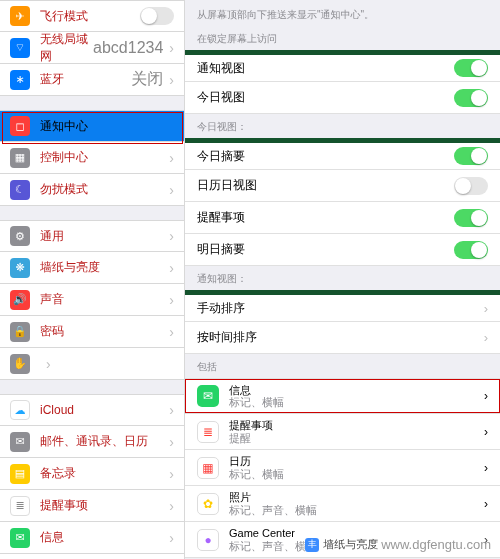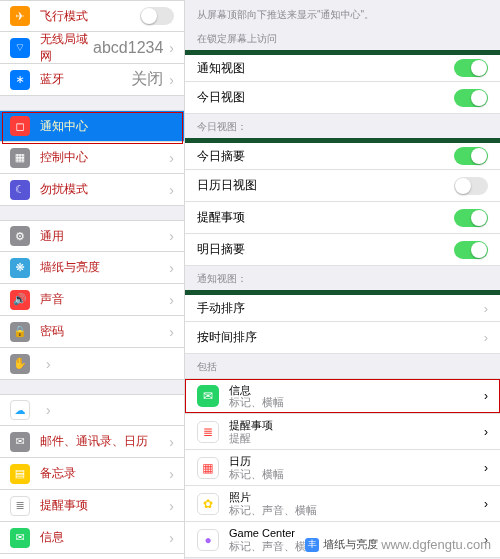--- a/index.html
+++ b/index.html
@@ -7,21 +7,21 @@
 .sidebar{width:185px;height:559px;background:#efeff4;overflow-y:hidden;border-right:1px solid #d8d8d8}
 .main{flex:1;height:559px;background:#efeff4;overflow:hidden}
 .group{margin-bottom:14px}
 .cell{background:#fff;border-bottom:1px solid #d8d8d8;height:32px;display:flex;align-items:center;padding:0 10px;font-size:12px;color:#000;position:relative}
 .cell:first-child{border-top:1px solid #d8d8d8}
 .cell .icon{width:20px;height:20px;border-radius:4px;margin-right:10px;display:flex;align-items:center;justify-content:center;flex-shrink:0}
 .cell .label{flex:1;color:#b91c1c}
 .cell .value{color:#888;font-size:16px}
 .cell .chev{color:#c0c0c0;font-size:14px;margin-left:6px}
 .selected{background:#0a7ef0}
-.selected .label{color:#fef9c3}
+.selected .label{color:#000000}
 .redbox{position:absolute;border:1px solid #cc0000;pointer-events:none}
 .hdr{font-size:10px;color:#8a8a8f;padding:6px 12px 4px}
 .mcell{background:#fff;border-bottom:1px solid #e0e0e0;height:32px;display:flex;align-items:center;padding:0 12px;font-size:12px;color:#000;position:relative}
 .mcell:first-child{border-top:5px solid #14532d}
 .mcell .label{flex:1}
 .mcell .chev{color:#c0c0c0;font-size:13px}
 .switch{width:34px;height:18px;border-radius:9px;position:relative;flex-shrink:0}
 .switch .knob{width:16px;height:16px;border-radius:8px;background:#fff;position:absolute;top:1px;box-shadow:0 1px 2px rgba(0,0,0,.3)}
 .switch.on{background:#4cd964}.switch.on .knob{right:1px}
 .switch.off{background:#e5e5e5}.switch.off .knob{left:1px}
@@ -99,20 +99,21 @@
           <span class="chev">›</span>
         </div>
         <div class="cell">
           <span class="icon" style="background: rgb(142, 142, 147); color: rgb(255, 255, 255); font-size: 11px;">✋</span>
           <span class="chev">›</span>
         </div>
       </div>
       <div class="group">
         <div class="cell">
           <span class="icon" style="background: rgb(255, 255, 255); border: 1px solid rgb(221, 221, 221); color: rgb(31, 167, 255); font-size: 11px;">☁</span>
+          <span class="label">iCloud</span>
           <span class="chev">›</span>
         </div>
         <div class="cell">
           <span class="icon" style="background: rgb(142, 142, 147); color: rgb(255, 255, 255); font-size: 11px;">✉</span>
           <span class="label">邮件、通讯录、日历</span>
           <span class="chev">›</span>
         </div>
         <div class="cell">
           <span class="icon" style="background: rgb(255, 204, 0); color: rgb(255, 255, 255); font-size: 11px;">▤</span>
           <span class="label">备忘录</span>

